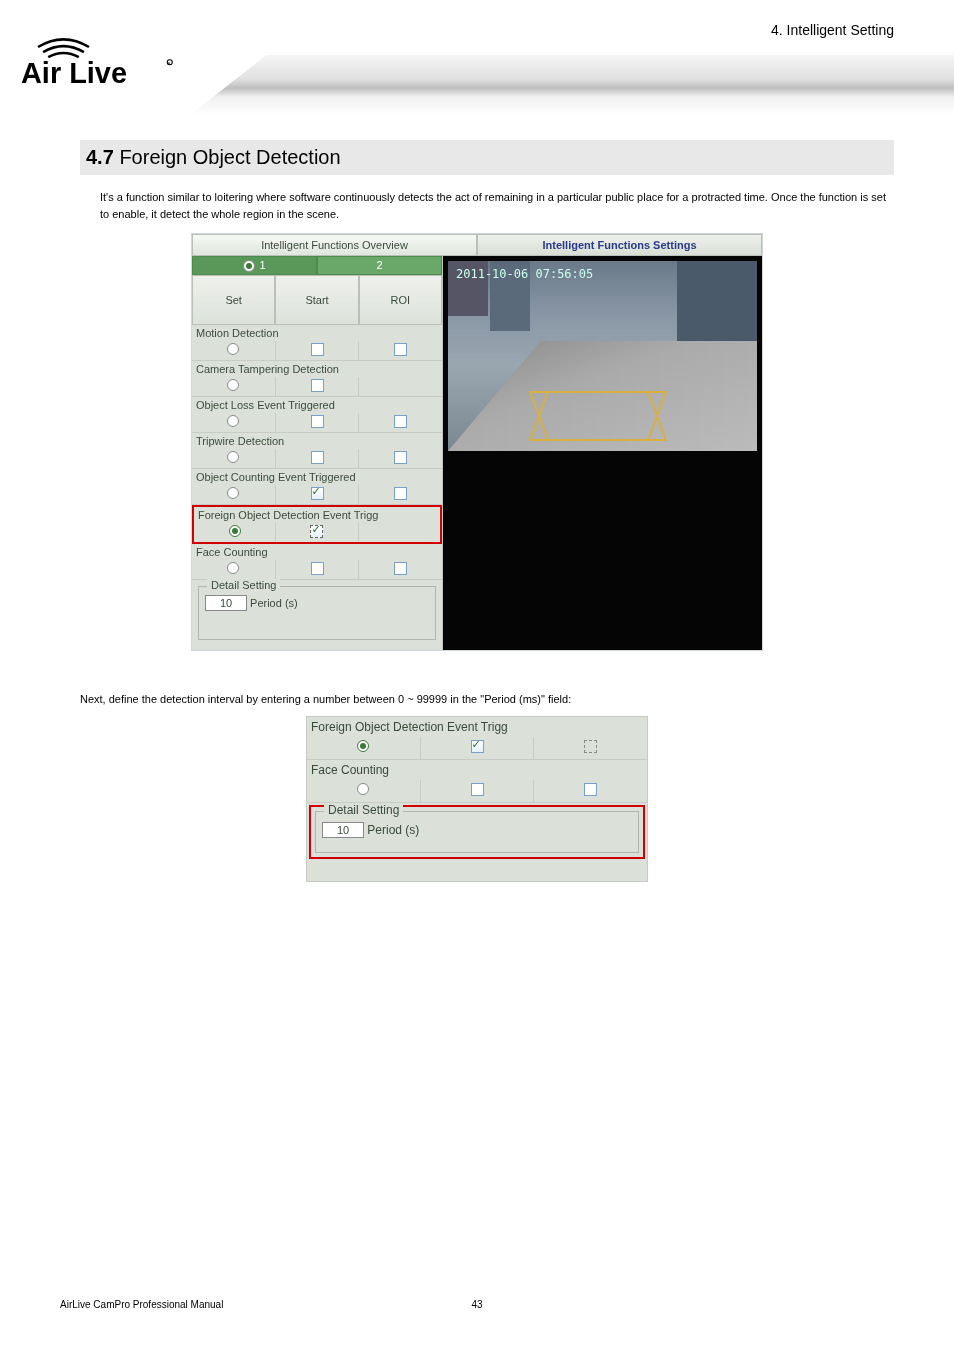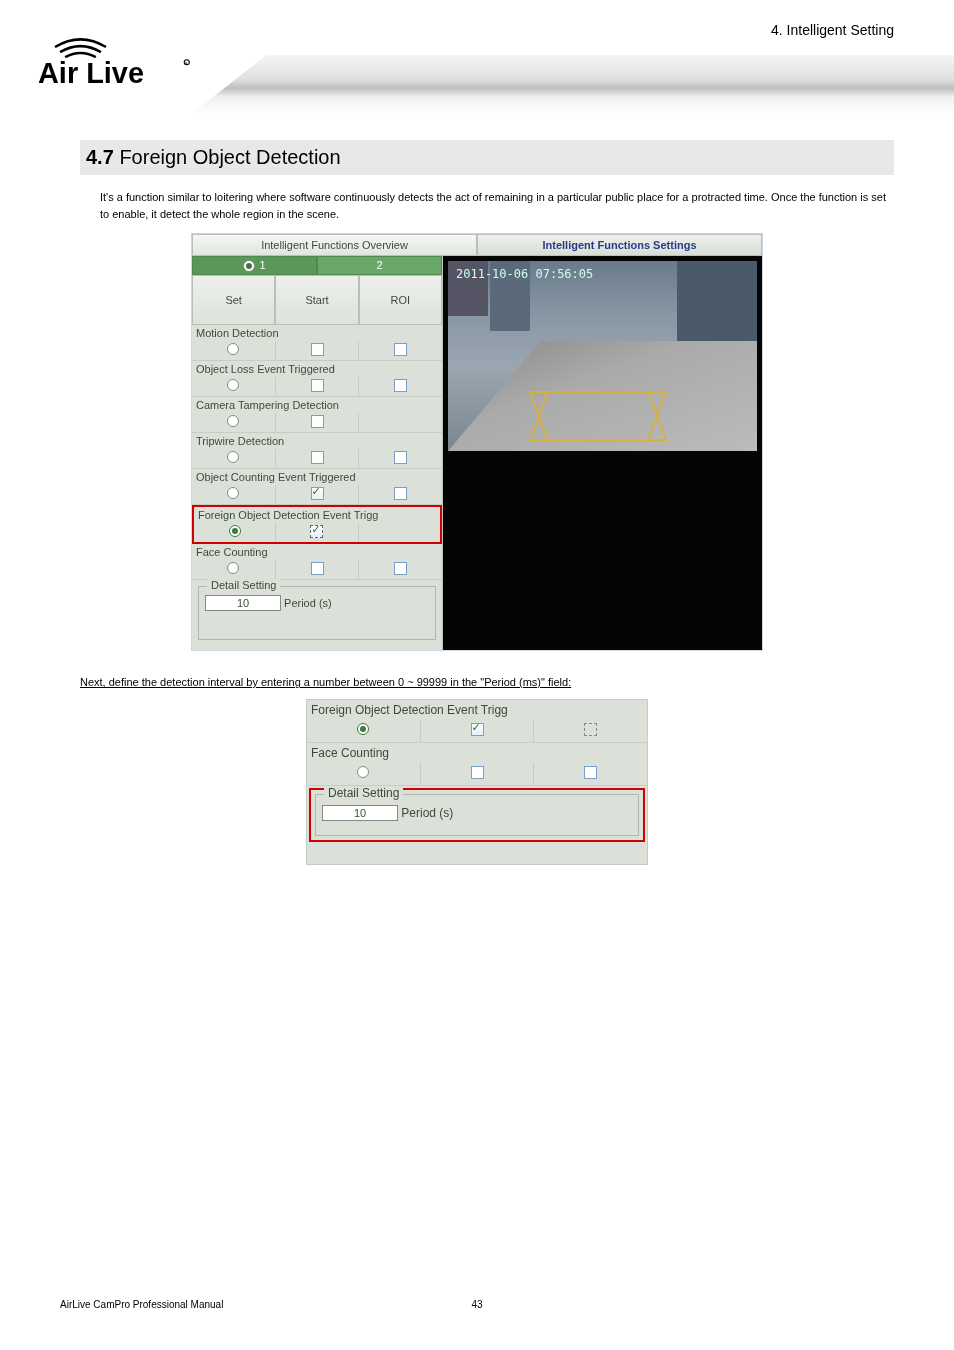--- a/index.html
+++ b/index.html
@@ -33,21 +33,21 @@
     top: 55px;
     left: 190px;
     right: 0;
     height: 60px;
     background: linear-gradient(180deg, #f5f5f5 0%, #e0e0e0 40%, #bfbfbf 55%, #f0f0f0 70%, #fff 100%);
     clip-path: polygon(10% 0, 100% 0, 100% 100%, 0 100%);
   }
   .logo {
     position: absolute;
     top: 30px;
-    left: 38px;
+    left: 21px;
     width: 170px;
   }
   .logo svg { width: 100%; }
   .section-heading-bar {
     margin: 0 60px 0 80px;
     background: #e8e8e8;
     padding: 6px 6px;
   }
   .section-heading-bar h2 {
     margin: 0;
@@ -122,21 +122,21 @@
   .chk.on::after{content:"✓";position:absolute;top:-3px;left:0;font-size:11px;color:#2a6a2a;}
   .chk.dash{border:1px dashed #666;}
   .red-box{border:2px solid #d00000;}
   .detail-fieldset{
     margin:6px 6px 10px 6px;border:1px solid #b0b8ae;padding:8px 6px 28px 6px;position:relative;
   }
   .detail-fieldset .legend{
     position:absolute;top:-8px;left:8px;background:#dbe1d8;padding:0 4px;font-size:11px;
   }
   .period-input{
-    display:inline-block;width:40px;border:1px solid #888;background:#fff;text-align:center;padding:1px 17px;font-size:11px;
+    display:inline-block;width:40px;border:1px solid #888;background:#fff;text-align:center;padding:1px 0;font-size:11px;
   }
   .video-panel{
     flex:1;background:#050505;position:relative;min-height:270px;
   }
   .video-scene{
     position:absolute;top:5px;left:5px;right:5px;height:190px;
     background:linear-gradient(180deg,#6a7a8a 0%,#8a98a6 30%,#9aa6b0 55%,#7a8690 100%);
     overflow:hidden;
   }
   .road{position:absolute;left:0;right:0;bottom:0;height:110px;
@@ -221,33 +221,33 @@
 
         <div class="func-row">
           <div class="func-label">Motion Detection</div>
           <div class="func-cells">
             <div><span class="radio-empty"></span></div>
             <div><span class="chk"></span></div>
             <div><span class="chk"></span></div>
           </div>
         </div>
         <div class="func-row">
+          <div class="func-label">Camera Tampering Detection</div>
+          <div class="func-cells">
+            <div><span class="radio-empty"></span></div>
+            <div><span class="chk"></span></div>
+            <div></div>
+          </div>
+        </div>
+        <div class="func-row">
           <div class="func-label">Object Loss Event Triggered</div>
           <div class="func-cells">
             <div><span class="radio-empty"></span></div>
             <div><span class="chk"></span></div>
             <div><span class="chk"></span></div>
-          </div>
-        </div>
-        <div class="func-row">
-          <div class="func-label">Camera Tampering Detection</div>
-          <div class="func-cells">
-            <div><span class="radio-empty"></span></div>
-            <div><span class="chk"></span></div>
-            <div></div>
           </div>
         </div>
         <div class="func-row">
           <div class="func-label">Tripwire Detection</div>
           <div class="func-cells">
             <div><span class="radio-empty"></span></div>
             <div><span class="chk"></span></div>
             <div><span class="chk"></span></div>
           </div>
         </div>
@@ -289,21 +289,21 @@
           <div class="building b2"></div>
           <div class="building b3"></div>
           <div class="road"></div>
           <div class="cross"></div>
           <div class="timestamp">2011-10-06 07:56:05</div>
         </div>
       </div>
     </div>
   </div>
 
-  <div class="body-text" style="margin-top:23px;margin-left:80px;text-decoration:underline;">Next, define the detection interval by entering a number between 0 ~ 99999 in the "Period (ms)" field:</div>
+  <div class="body-text" style="margin-top:40px;margin-left:80px;">Next, define the detection interval by entering a number between 0 ~ 99999 in the "Period (ms)" field:</div>
 
   <div class="screenshot2">
     <div class="ss2-row">
       <div class="ss2-label">Foreign Object Detection Event Trigg</div>
       <div class="ss2-cells">
         <div><span class="radio-on"></span></div>
         <div><span class="chk on"></span></div>
         <div><span class="chk emptydash"></span></div>
       </div>
     </div>

